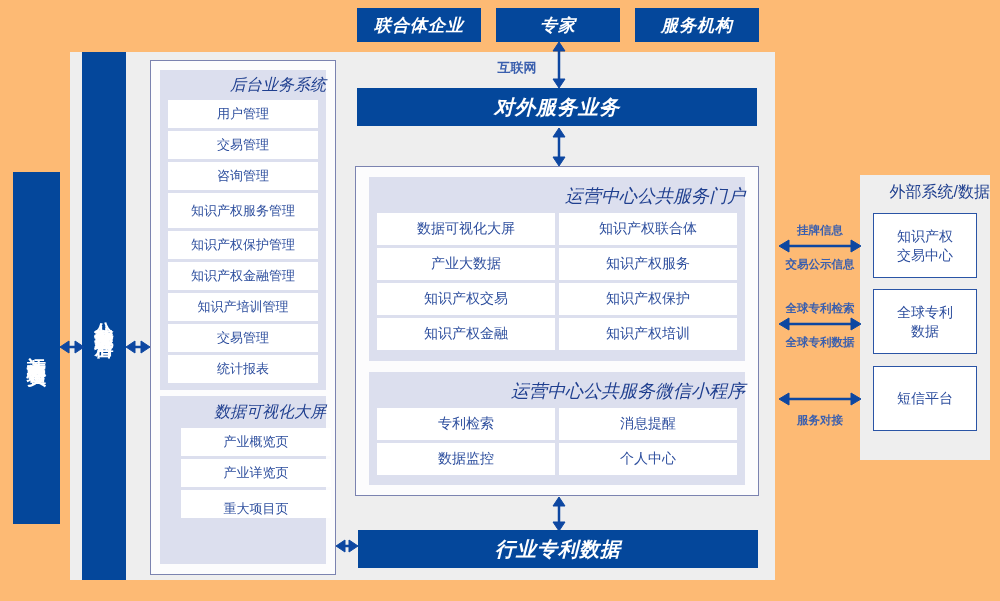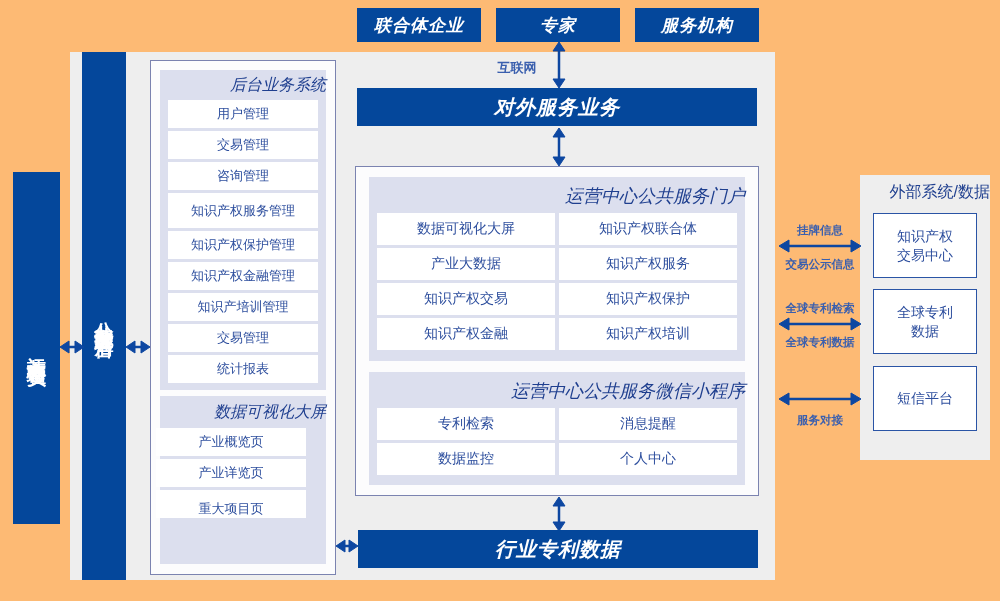--- a/index.html
+++ b/index.html
@@ -130,21 +130,21 @@
       </div>
     <div class="cell" style="height:28px;font-size:13px;">
         <span>统计报表</span>
       </div>
   </div>
 
   <div class="abs lav-panel" style="left:160px;top:396px;width:166px;height:168px;"></div>
   <div class="abs lav-title" style="left:160px;top:398px;width:166px;height:28px;font-size:16px;">
     <span>数据可视化大屏</span>
   </div>
-  <div class="abs" style="left:156px;top:428px;width:150px;height:130px;">
+  <div class="abs" style="left:181px;top:428px;width:150px;height:130px;">
     <div class="cell" style="height:28px;margin-bottom:3px;font-size:13px;">
         <span>产业概览页</span>
       </div>
     <div class="cell" style="height:28px;margin-bottom:3px;font-size:13px;">
         <span>产业详览页</span>
       </div>
     <div class="cell" style="height:28px;margin-bottom:3px;font-size:13px;align-items:flex-end;">
         <span>重大项目页</span>
       </div>
   </div>

